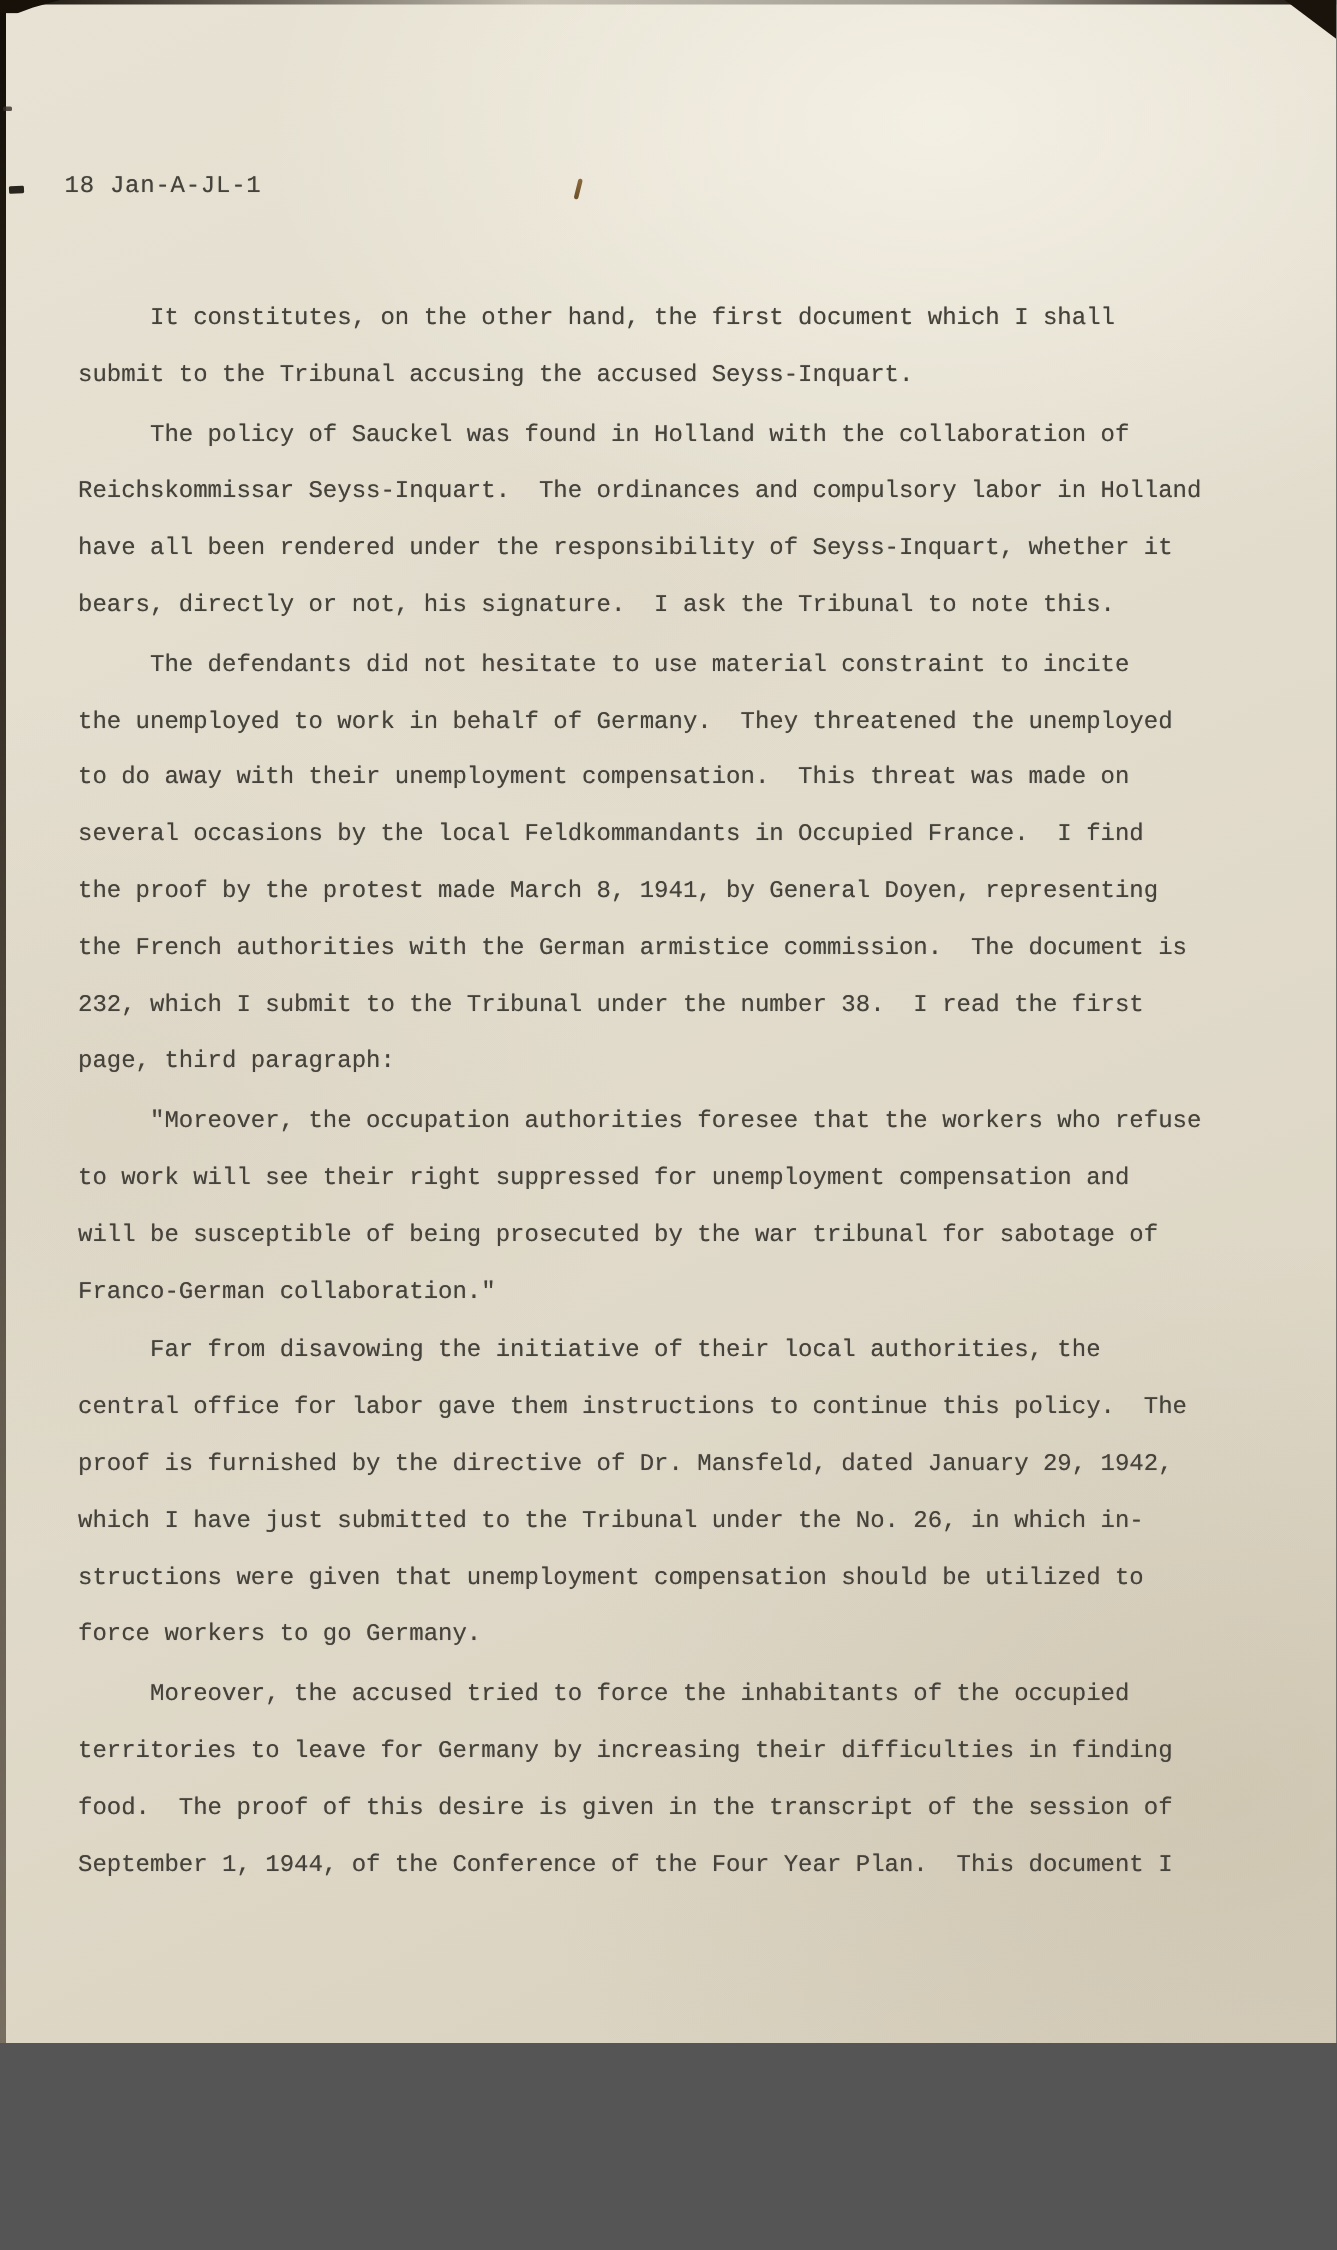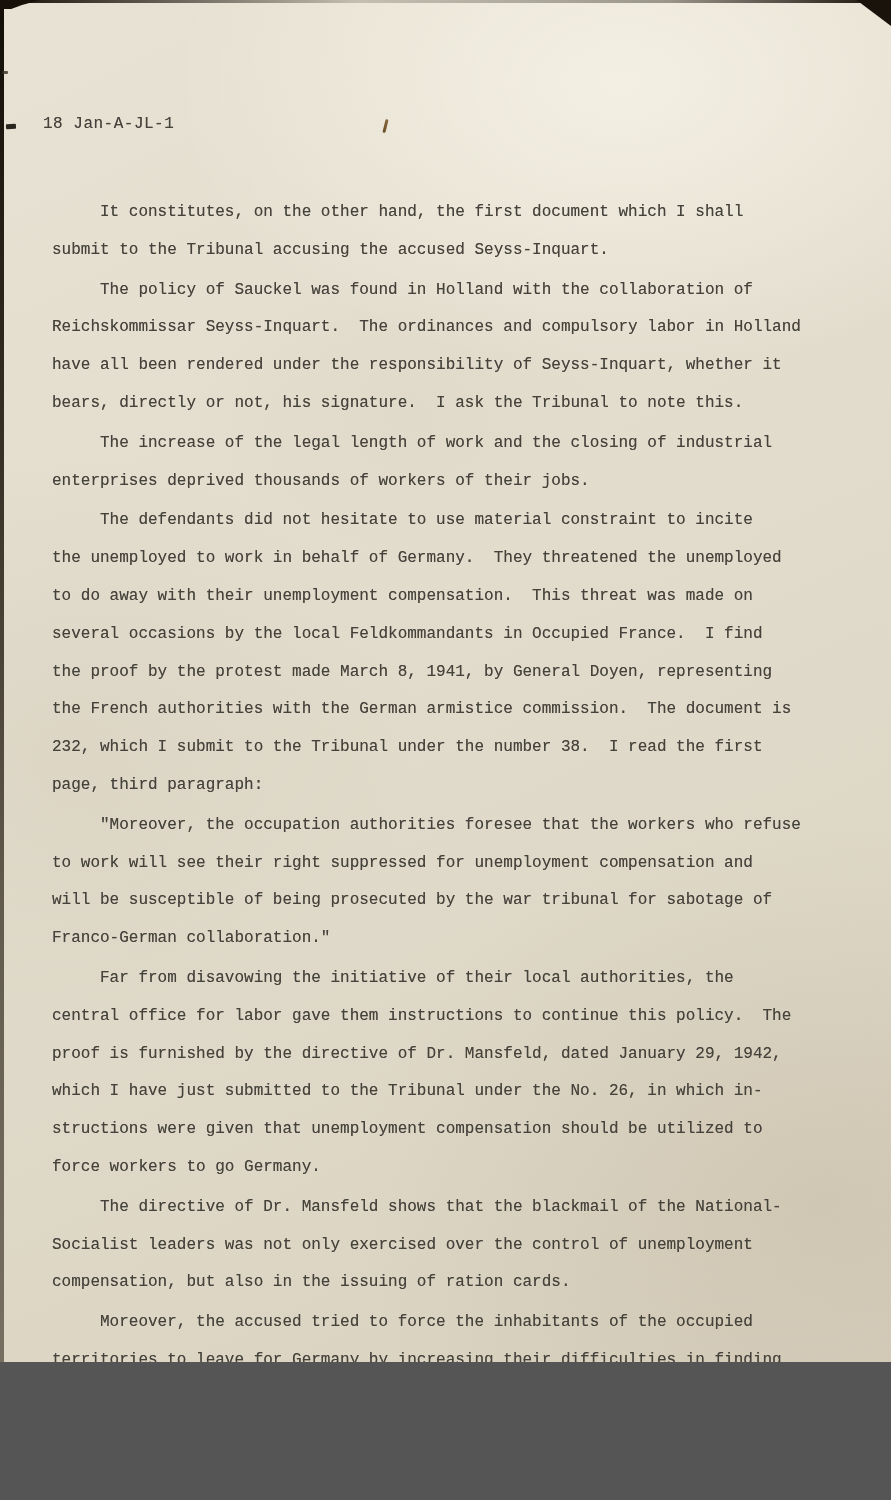--- a/index.html
+++ b/index.html
@@ -107,43 +107,38 @@
 
   <div class="header typewritten">18 Jan-A-JL-1</div>
 
   <div class="body typewritten" id="body-text">
       <div class="paragraph">     It constitutes, on the other hand, the first document which I shall
 submit to the Tribunal accusing the accused Seyss-Inquart.</div>
       <div class="paragraph">     The policy of Sauckel was found in Holland with the collaboration of
 Reichskommissar Seyss-Inquart.  The ordinances and compulsory labor in Holland
 have all been rendered under the responsibility of Seyss-Inquart, whether it
 bears, directly or not, his signature.  I ask the Tribunal to note this.</div>
-      <div class="paragraph">     The increase of the legal length of work and the closing of industrial
-enterprises deprived thousands of workers of their jobs.</div>
       <div class="paragraph">     The defendants did not hesitate to use material constraint to incite
 the unemployed to work in behalf of Germany.  They threatened the unemployed
 to do away with their unemployment compensation.  This threat was made on
 several occasions by the local Feldkommandants in Occupied France.  I find
 the proof by the protest made March 8, 1941, by General Doyen, representing
 the French authorities with the German armistice commission.  The document is
 232, which I submit to the Tribunal under the number 38.  I read the first
 page, third paragraph:</div>
       <div class="paragraph">     "Moreover, the occupation authorities foresee that the workers who refuse
 to work will see their right suppressed for unemployment compensation and
 will be susceptible of being prosecuted by the war tribunal for sabotage of
 Franco-German collaboration."</div>
       <div class="paragraph">     Far from disavowing the initiative of their local authorities, the
 central office for labor gave them instructions to continue this policy.  The
 proof is furnished by the directive of Dr. Mansfeld, dated January 29, 1942,
 which I have just submitted to the Tribunal under the No. 26, in which in-
 structions were given that unemployment compensation should be utilized to
 force workers to go Germany.</div>
-      <div class="paragraph">     The directive of Dr. Mansfeld shows that the blackmail of the National-
-Socialist leaders was not only exercised over the control of unemployment
-compensation, but also in the issuing of ration cards.</div>
       <div class="paragraph">     Moreover, the accused tried to force the inhabitants of the occupied
 territories to leave for Germany by increasing their difficulties in finding
 food.  The proof of this desire is given in the transcript of the session of
 September 1, 1944, of the Conference of the Four Year Plan.  This document I</div>
     </div>
 
   <div class="pagenum typewritten">2993</div>
 </div>
 
 </body></html>

